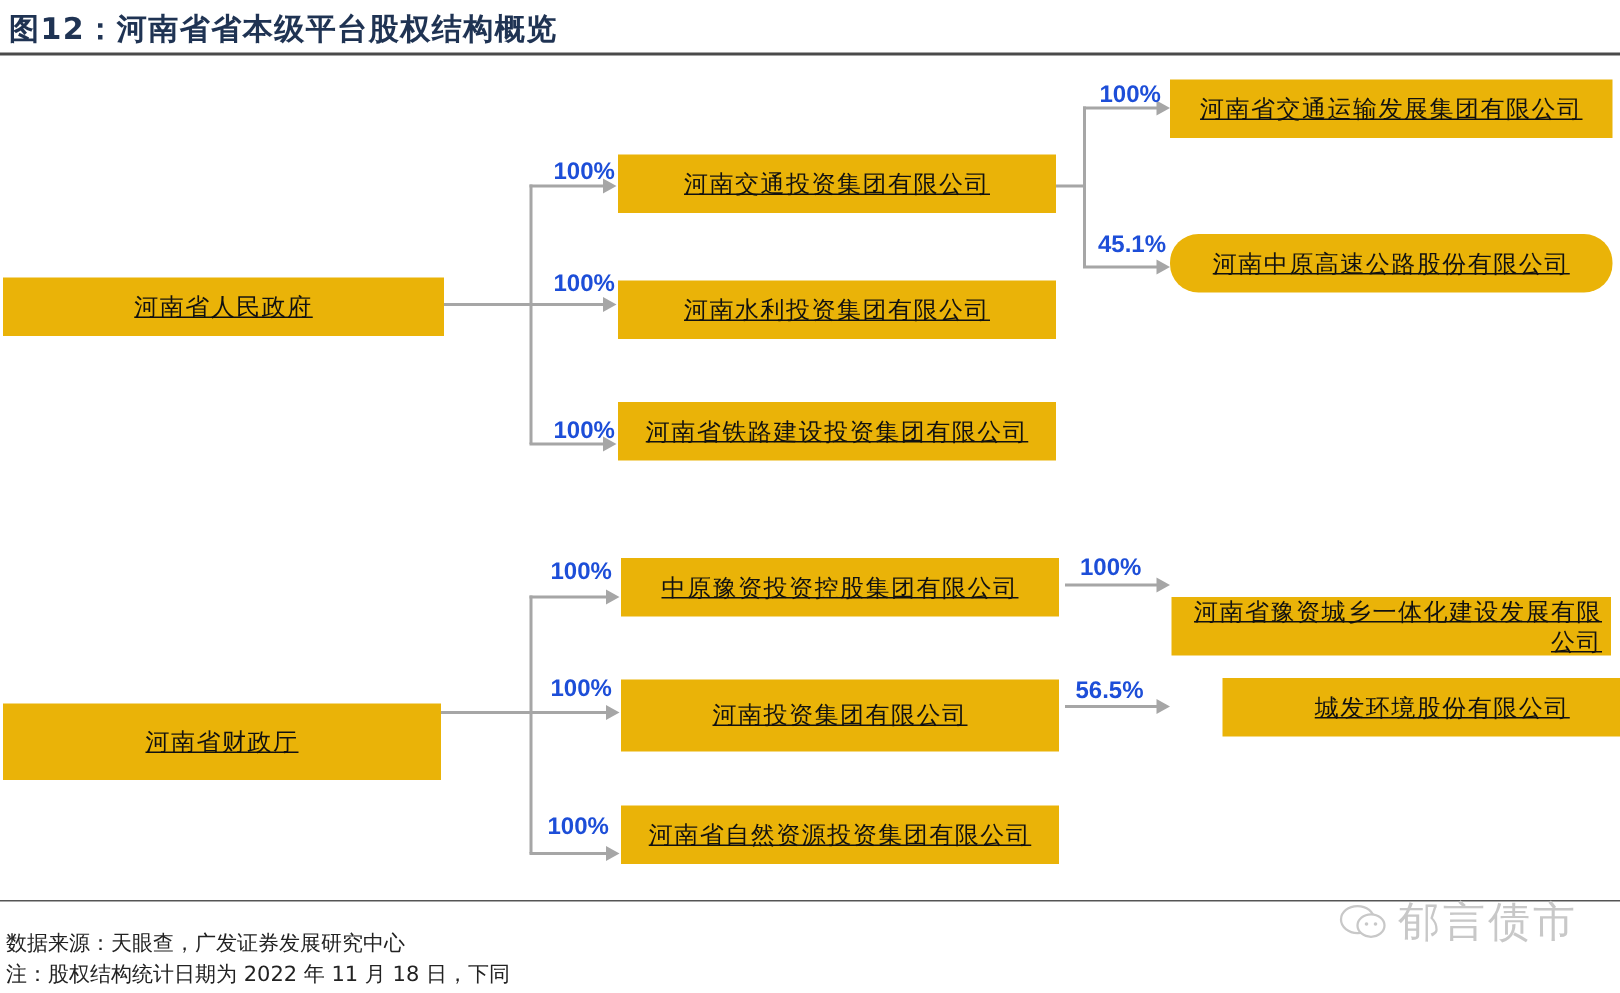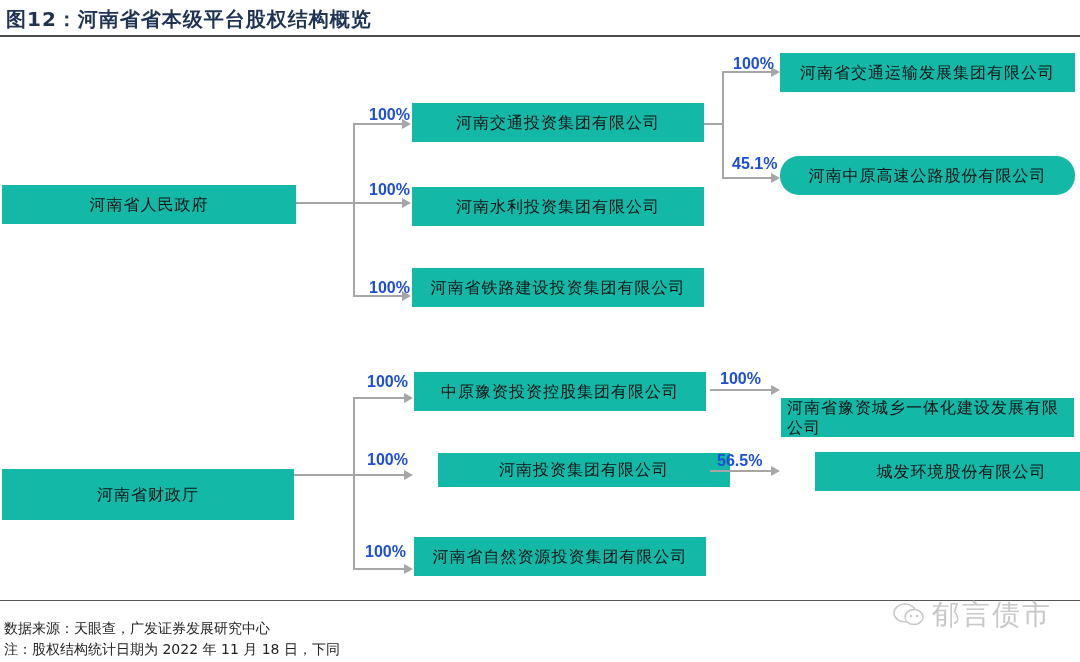--- a/index.html
+++ b/index.html
@@ -8,23 +8,23 @@
     background: #ffffff;
     font-family: "DejaVu Sans", "Liberation Sans", sans-serif;
     color: #1a1a1a;
   }
   .title {
     position: absolute; left: 6px; top: 6px;
     font-size: 20px; font-weight: bold; color: #1f3353; letter-spacing: 1px;
   }
   .title-rule { position: absolute; left: 0; top: 35px; width: 1080px; height: 2px; background: #4a4a4a; }
   .box {
-    position: absolute; background: #14b8a6;
-    display: flex; align-items: center; justify-content: center; text-align: left;
-    font-size: 16px; color: #111; line-height: 20px; letter-spacing: 1px;
+    position: absolute; background: #eab308;
+    display: flex; align-items: center; justify-content: center; text-align: right;
+    font-size: 16px; color: #111; line-height: 20px; letter-spacing: 1px; text-decoration: underline;
   }
   .line { position: absolute; background: #a6a6a6; }
   .h { height: 2px; }
   .v { width: 2px; }
   .arrow {
     position: absolute; width: 0; height: 0;
     border-top: 5px solid transparent; border-bottom: 5px solid transparent;
     border-left: 9px solid #a6a6a6;
   }
   .pct {
@@ -85,21 +85,21 @@
 <div class="line v" style="left:353px;top:397px;height:172px;"></div>
 
 <div class="line h" style="left:353px;top:397px;width:52px;"></div>
 <div class="arrow" style="left:404px;top:393px;"></div>
 <div class="pct" style="left:367px;top:373px;">100%</div>
 <div class="box" style="left:414px;top:372px;width:292px;height:39px;">中原豫资投资控股集团有限公司</div>
 
 <div class="line h" style="left:353px;top:474px;width:52px;"></div>
 <div class="arrow" style="left:404px;top:470px;"></div>
 <div class="pct" style="left:367px;top:451px;">100%</div>
-<div class="box" style="left:414px;top:453px;width:292px;height:34px;margin-left:24px;">河南投资集团有限公司</div>
+<div class="box" style="left:414px;top:453px;width:292px;height:48px;">河南投资集团有限公司</div>
 
 <div class="line h" style="left:353px;top:568px;width:52px;"></div>
 <div class="arrow" style="left:404px;top:564px;"></div>
 <div class="pct" style="left:365px;top:543px;">100%</div>
 <div class="box" style="left:414px;top:537px;width:292px;height:39px;">河南省自然资源投资集团有限公司</div>
 
 <div class="line h" style="left:710px;top:389px;width:62px;"></div>
 <div class="arrow" style="left:771px;top:385px;"></div>
 <div class="pct" style="left:720px;top:370px;">100%</div>
 <div class="box" style="left:781px;top:371px;width:293px;height:39px;padding:0 6px;box-sizing:border-box;margin-top:27px;">河南省豫资城乡一体化建设发展有限公司</div>

